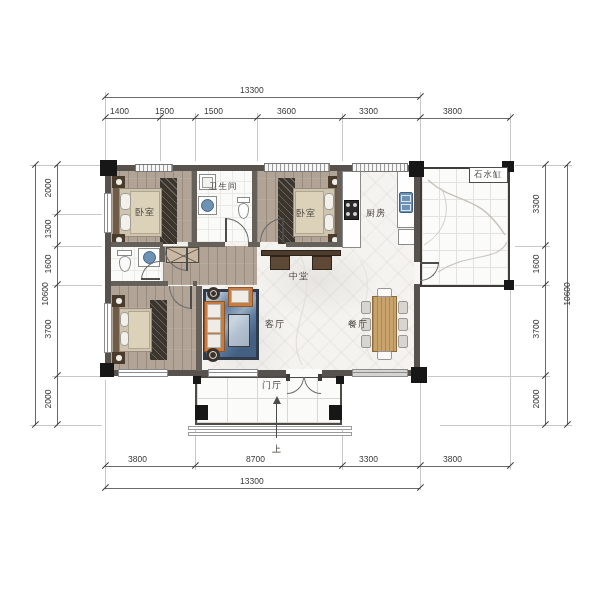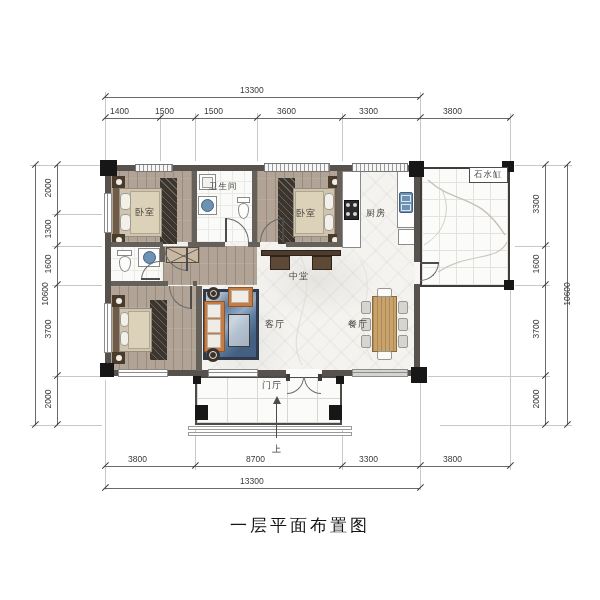--- a/index.html
+++ b/index.html
@@ -332,15 +332,14 @@
   <div class="rlab" style="left:209px;top:181px;font-size:8.5px;">卫生间</div>
   <div class="rlab" style="left:296px;top:207px;">卧室</div>
   <div class="rlab" style="left:366px;top:207px;">厨房</div>
   <div class="rlab" style="left:289px;top:270px;">中堂</div>
   <div class="rlab" style="left:265px;top:318px;">客厅</div>
   <div class="rlab" style="left:348px;top:318px;">餐厅</div>
   <div class="rlab" style="left:262px;top:379px;">门厅</div>
   <div class="rlab" style="left:272px;top:443px;letter-spacing:0;">上</div>
   <div class="rlab" style="left:469px;top:167px;background:#fff;border:1px solid #4c4c4c;padding:1px 4px;font-size:8.5px;letter-spacing:1px;">石水缸</div>
 
-  <div class="cap" style="left:0;top:514px;">一层平面布置图</div>
 
 </div>
 
 </body></html>

